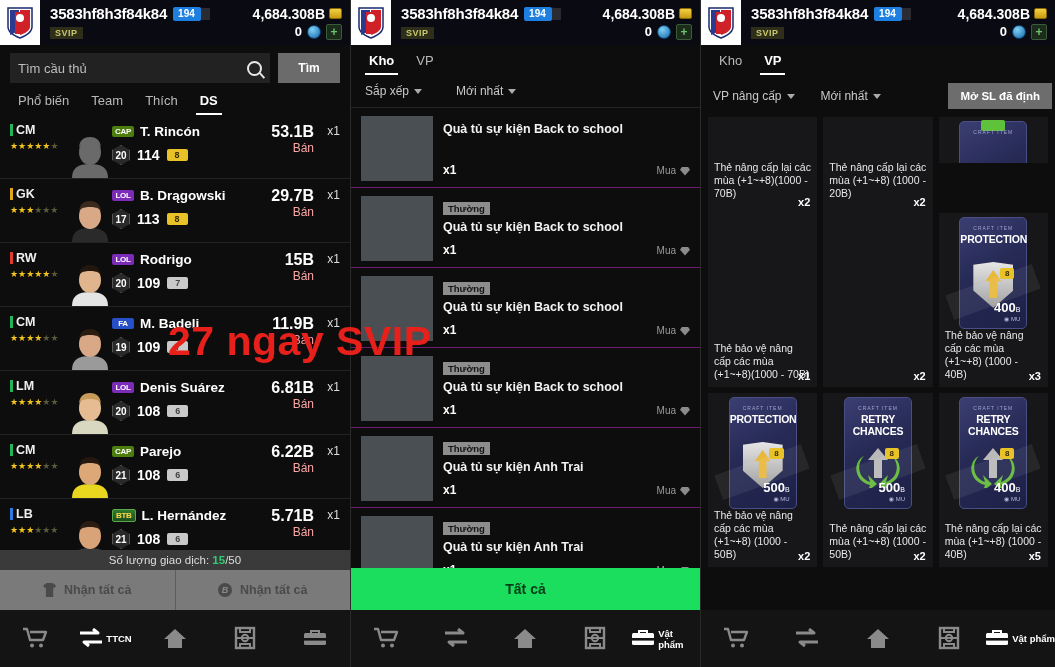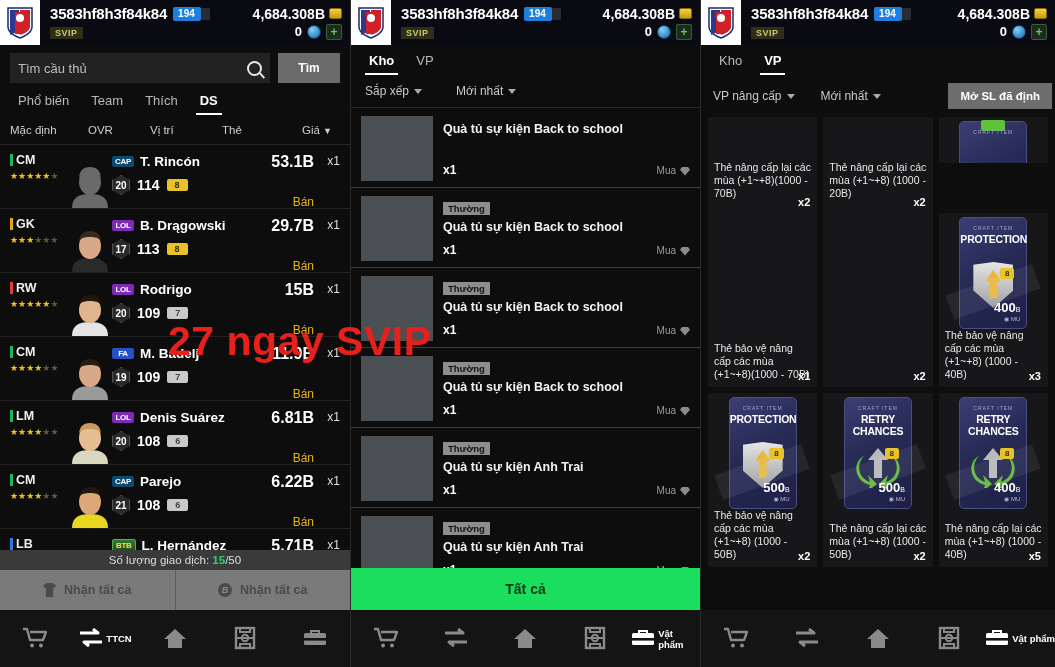--- a/index.html
+++ b/index.html
@@ -80,35 +80,35 @@
   .r:before{background:#e03b33;} .b:before{background:#2f7ae0;}
   .stars{ font-size:9px; letter-spacing:0px; margin-top:4px; color:#5a5a3a; }
   .stars i{ font-style:normal; color:#f0c419; }
   .face{ width:44px; position:relative; overflow:hidden; }
   .face .head{ position:absolute; bottom:0; left:50%; transform:translateX(-50%);
                width:40px; height:48px; }
   .pinfo{ flex:1; padding-top:9px; }
   .pline1{ display:flex; align-items:center; gap:6px; }
   .club{ font-size:8px; font-weight:bold; color:#fff; padding:1px 3px; border-radius:2px;
          letter-spacing:-.3px; min-width:22px; text-align:center; }
-  .c-cap{ background:#0c4a6e; } .c-lol{ background:#7b2bb5; }
+  .c-cap{ background:#4d7c0f; } .c-lol{ background:#7b2bb5; }
   .c-fa{ background:#2750c8; } .c-btb{ background:linear-gradient(#2f7a2f,#1d4d1d);
          border:1px solid #5aa84a; color:#ffd94a;}
   .pname{ font-size:13.5px; font-weight:bold; }
   .pline2{ display:flex; align-items:center; gap:7px; margin-top:6px; }
   .hexa{ width:18px;height:20px;background:#2a2a2a;color:#fff;font-size:10px;font-weight:bold;
          display:flex;align-items:center;justify-content:center;
          clip-path:polygon(50% 0,100% 25%,100% 75%,50% 100%,0 75%,0 25%);
          border:1px solid #555;}
   .ovr{ font-size:14px; font-weight:bold; }
   .badge{ font-size:9px; font-weight:bold; padding:1px 8px; border-radius:2px; color:#3a2e00;}
   .bd-y{ background:#e8c227; } .bd-g{ background:#c9c9c9; color:#444; }
   .pprice{ width:78px; text-align:right; padding-top:8px; }
   .price{ font-size:16px; font-weight:bold; }
-  .sell{ font-size:12px; color:#eab308; margin-top:24px; }
+  .sell{ font-size:12px; color:#fca5a5; margin-top:0; }
   .pqty{ width:26px; text-align:right; padding-top:9px; font-size:12px; color:#ddd;}
 
   
   .txcount{ position:absolute; left:0; right:0; bottom:97px; height:20px;
             background:#3a3a3a; display:flex; align-items:center; justify-content:center;
             font-size:11.5px; color:#ddd; }
   .txcount b{ color:#2ecc71; font-weight:bold; }
   .claimbar{ position:absolute; left:0; right:0; bottom:57px; height:40px; display:flex; }
   .claim{ flex:1; background:#7a7a7a; display:flex; align-items:center; justify-content:center;
           gap:8px; font-size:12.5px; color:#4a4a4a; font-weight:bold; }
@@ -235,30 +235,20 @@
       <div class="btn-find">Tìm</div>
     </div>
 
     <div class="tabs">
       <div class="tab">Phổ biến</div>
       <div class="tab">Team</div>
       <div class="tab">Thích</div>
       <div class="tab active">DS</div>
     </div>
 
-    <div class="lhdr">
-      <div class="c1">Mặc định</div>
-      <div class="c2">OVR</div>
-      <div class="c3">Vị trí</div>
-      <div class="c4">Thẻ</div>
-      <div class="c5">
-        <span>Giá</span>
-        <span style="font-size:9px">▼</span>
-      </div>
-    </div>
 
     <div class="plist" id="player-list">
         <div class="prow">
       <div class="pos">
         <div class="posname g">CM</div>
         <div class="stars"><i>★</i><i>★</i><i>★</i><i>★</i><i>★</i>★</div>
       </div>
       <div class="face">
         <svg class="head" viewBox="0 0 40 48">
               <path d="M2 48c0-10 6-14 18-14s18 4 18 14z" fill="#6a6a6a"></path>

